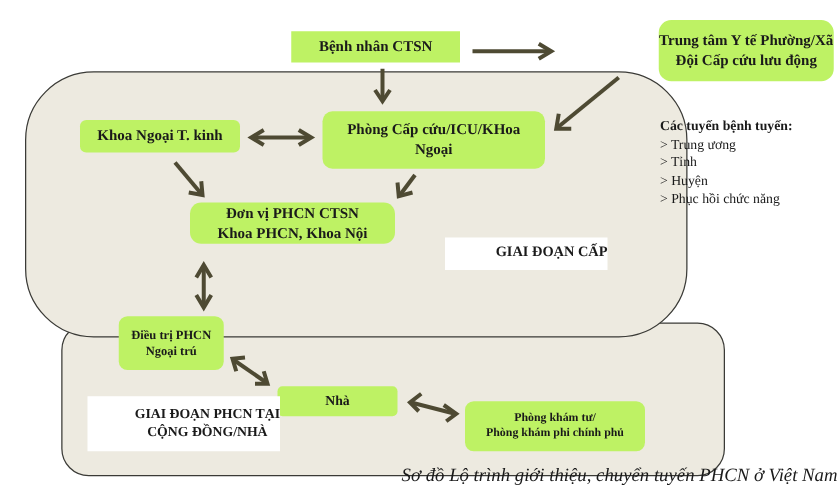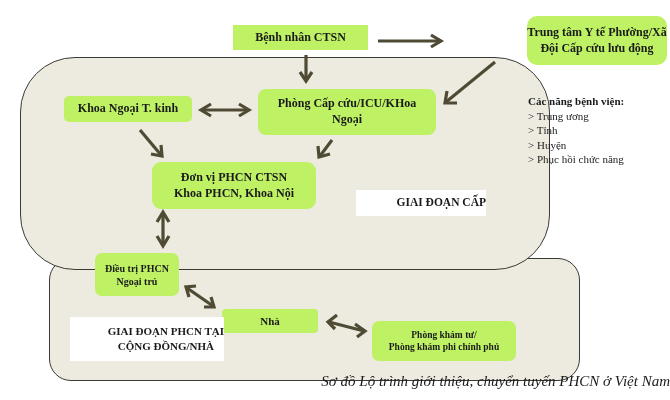--- a/index.html
+++ b/index.html
@@ -11,21 +11,21 @@
     #region-community { left: 49px; top: 258px; width: 531px; height: 123px; border-radius: 22px; z-index: 0; }
     
     .node { position: absolute; background: #bef264; box-sizing: border-box; display: flex;
             align-items: center; justify-content: center; text-align: center;
             font-weight: bold; color: #1a1a1a; z-index: 3; line-height: 1.3; }
     .node span { display: block; }
     #node-patient { left: 233px; top: 25px; width: 135px; height: 25px; border-radius: 0; font-size: 12px; }
     #node-ward-center { left: 497px; top: 16px; width: 140px; height: 49px; border-radius: 10px; font-size: 12px; margin-left: 30px; }
     #node-neuro-surgery { left: 64px; top: 96px; width: 128px; height: 26px; border-radius: 5px; font-size: 12px; }
     #node-emergency { left: 258px; top: 89px; width: 178px; height: 46px; border-radius: 8px; font-size: 12px; }
-    #node-rehab-unit { left: 152px; top: 162px; width: 164px; height: 47px; border-radius: 9px; font-size: 12px; font-family: Liberation Serif, serif; }
+    #node-rehab-unit { left: 152px; top: 162px; width: 164px; height: 33px; border-radius: 9px; font-size: 12px; font-family: Liberation Serif, serif; }
     #node-outpatient { left: 95px; top: 253px; width: 84px; height: 43px; border-radius: 7px; font-size: 10px; }
     #node-home { left: 222px; top: 309px; width: 96px; height: 24px; border-radius: 4px; font-size: 11px; }
     #node-private-clinic { left: 372px; top: 321px; width: 144px; height: 40px; border-radius: 7px; font-size: 9.5px; }
     .label-box { position: absolute; background: #ffffff; z-index: 3; display: flex; align-items: center;
                  justify-content: flex-end; text-align: center; font-weight: bold; font-size: 11.5px; color: #1a1a1a; line-height: 1.35; }
     #label-acute { left: 356px; top: 190px; width: 130px; height: 26px; }
     #label-community { left: 70px; top: 317px; width: 154px; height: 44px; font-size: 11px; }
     .legend { position: absolute; left: 528px; top: 94px; z-index: 3; font-size: 11px; line-height: 14.5px; color: #1a1a1a; }
     .legend .legend-title { font-weight: bold; }
     .caption { position: absolute; left: 0; width: 670px; top: 373px; text-align: right; font-style: italic;
@@ -94,21 +94,21 @@
   </div>
 
   <div class="label-box" id="label-community">
     <div>
       <span style="display:block">GIAI ĐOẠN PHCN TẠI</span>
       <span style="display:block">CỘNG ĐỒNG/NHÀ</span>
     </div>
   </div>
 
   <div class="legend">
-    <div class="legend-title">Các năng bệnh viện:</div>
+    <div class="legend-title">Các tuyến bệnh tuyến:</div>
     <div>&gt; Trung ương</div>
     <div>&gt; Tỉnh</div>
     <div>&gt; Huyện</div>
     <div>&gt; Phục hồi chức năng</div>
   </div>
 
   <svg class="arrows" viewBox="0 0 670 400">
 
     <g>
       <line x1="378" y1="41" x2="440" y2="41"></line>

